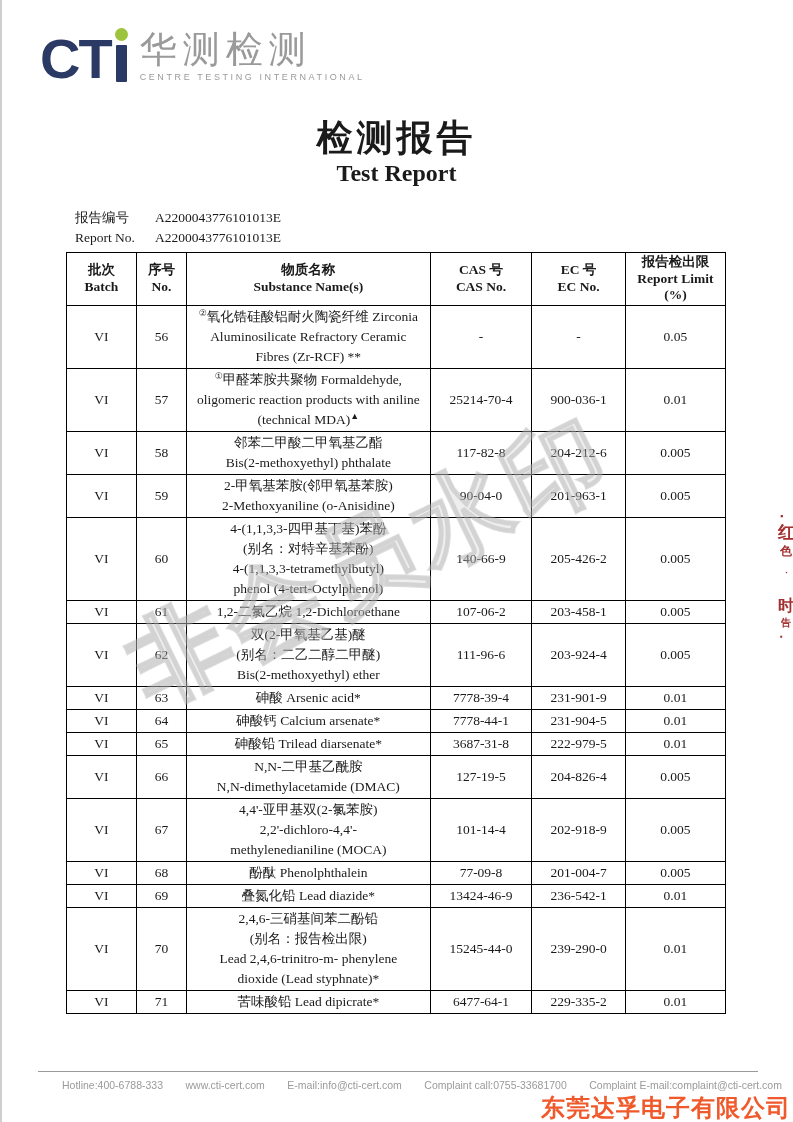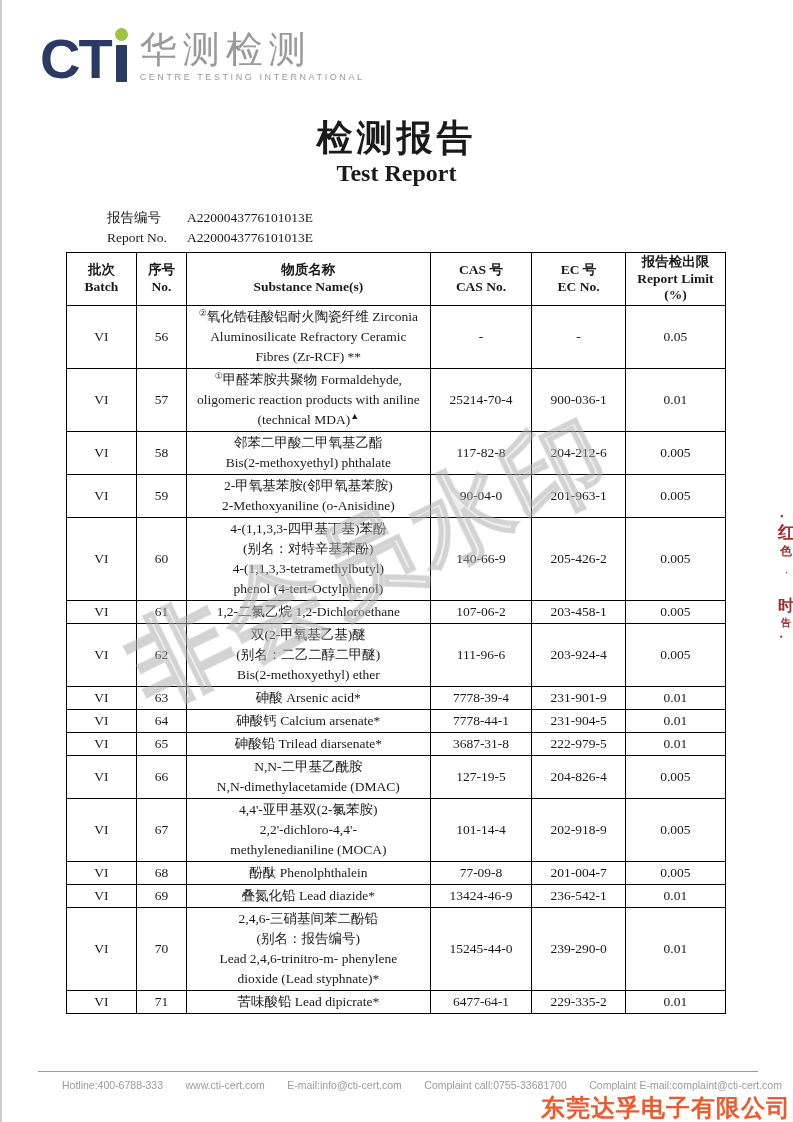--- a/index.html
+++ b/index.html
@@ -19,21 +19,21 @@
   .i-stem { width:11px; height:37px; background:#2B3A64; border-radius:1px; }
   .logo-right { margin-left:12px; }
   .logo-zh { font-family:"Liberation Sans","DejaVu Sans",sans-serif; font-size:37px; line-height:1.0; color:#9A9A9A; letter-spacing:6px; font-weight:500; }
   .logo-en { font-family:"Liberation Sans","DejaVu Sans",sans-serif; font-size:9px; color:#9A9A9A; letter-spacing:2.6px; margin-top:4px; white-space:nowrap; }
 
   
   .title-zh { position:absolute; top:114px; left:0; width:100%; text-align:center; font-size:36px; font-weight:bold; letter-spacing:4px; }
   .title-en { position:absolute; top:160px; left:0; width:100%; text-align:center; font-size:24px; font-weight:bold; }
 
   
-  .report-info { position:absolute; top:208px; left:75px; right:73px; font-size:13.5px; line-height:20px;margin-left:32px; }
+  .report-info { position:absolute; top:208px; left:75px; right:73px; font-size:13.5px; line-height:20px; }
   .ri-row { display:flex; }
   .ri-label { width:80px; }
   .ri-value { }
   .ri-right { position:absolute; right:0; top:0; text-align:right; line-height:20px; }
 
   
   table.subst { position:absolute; top:252px; left:66px; width:660px; border-collapse:collapse; table-layout:fixed; font-size:13.5px; }
   table.subst th, table.subst td { border:1px solid #000; text-align:center; vertical-align:middle; padding:1px 2px; }
   table.subst { border:1.5px solid #000; }
   table.subst th { font-weight:bold; line-height:16.5px; height:52px; }
@@ -281,21 +281,21 @@
           </td>
           <td>13424-46-9</td>
           <td>236-542-1</td>
           <td>0.01</td>
         </tr>
         <tr>
           <td>VI</td>
           <td>70</td>
           <td class="name">
             <div>2,4,6-三硝基间苯二酚铅</div>
-            <div>(别名：报告编号)</div>
+            <div>(别名：报告检出限)</div>
             <div>Lead 2,4,6-trinitro-m-  phenylene</div>
             <div>dioxide (Lead styphnate)*</div>
           </td>
           <td>15245-44-0</td>
           <td>239-290-0</td>
           <td>0.01</td>
         </tr>
         <tr>
           <td>VI</td>
           <td>71</td>

